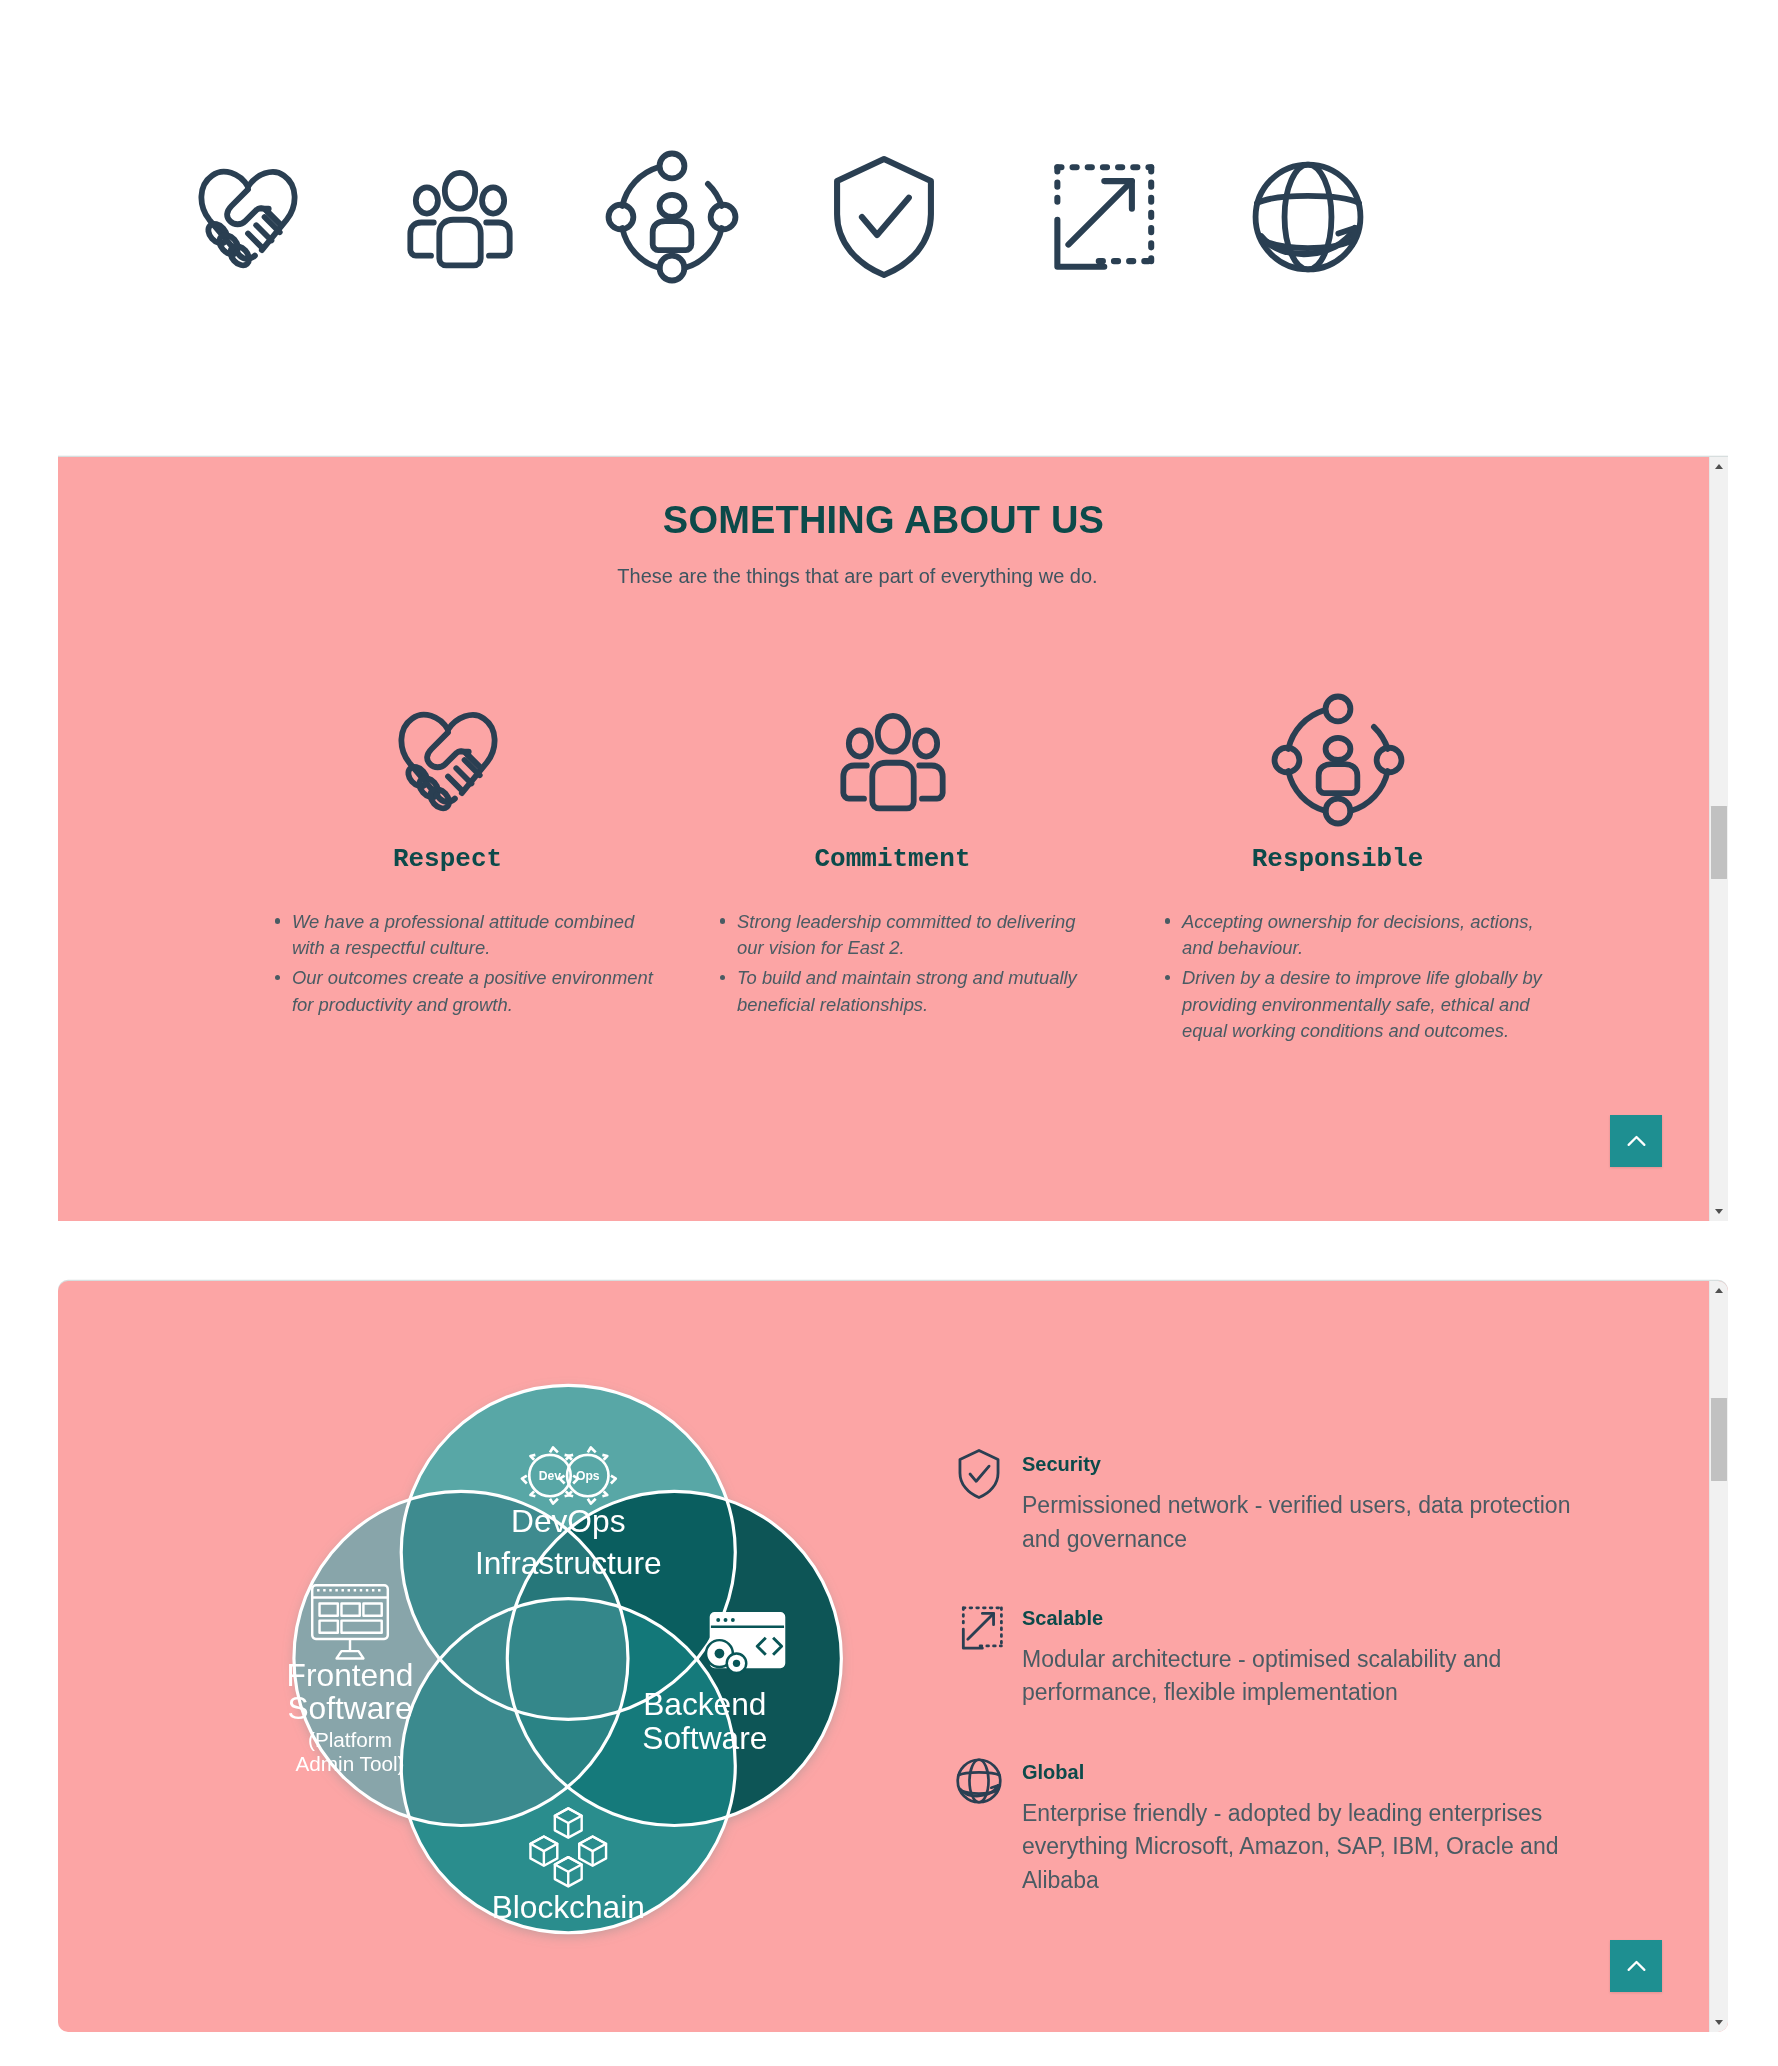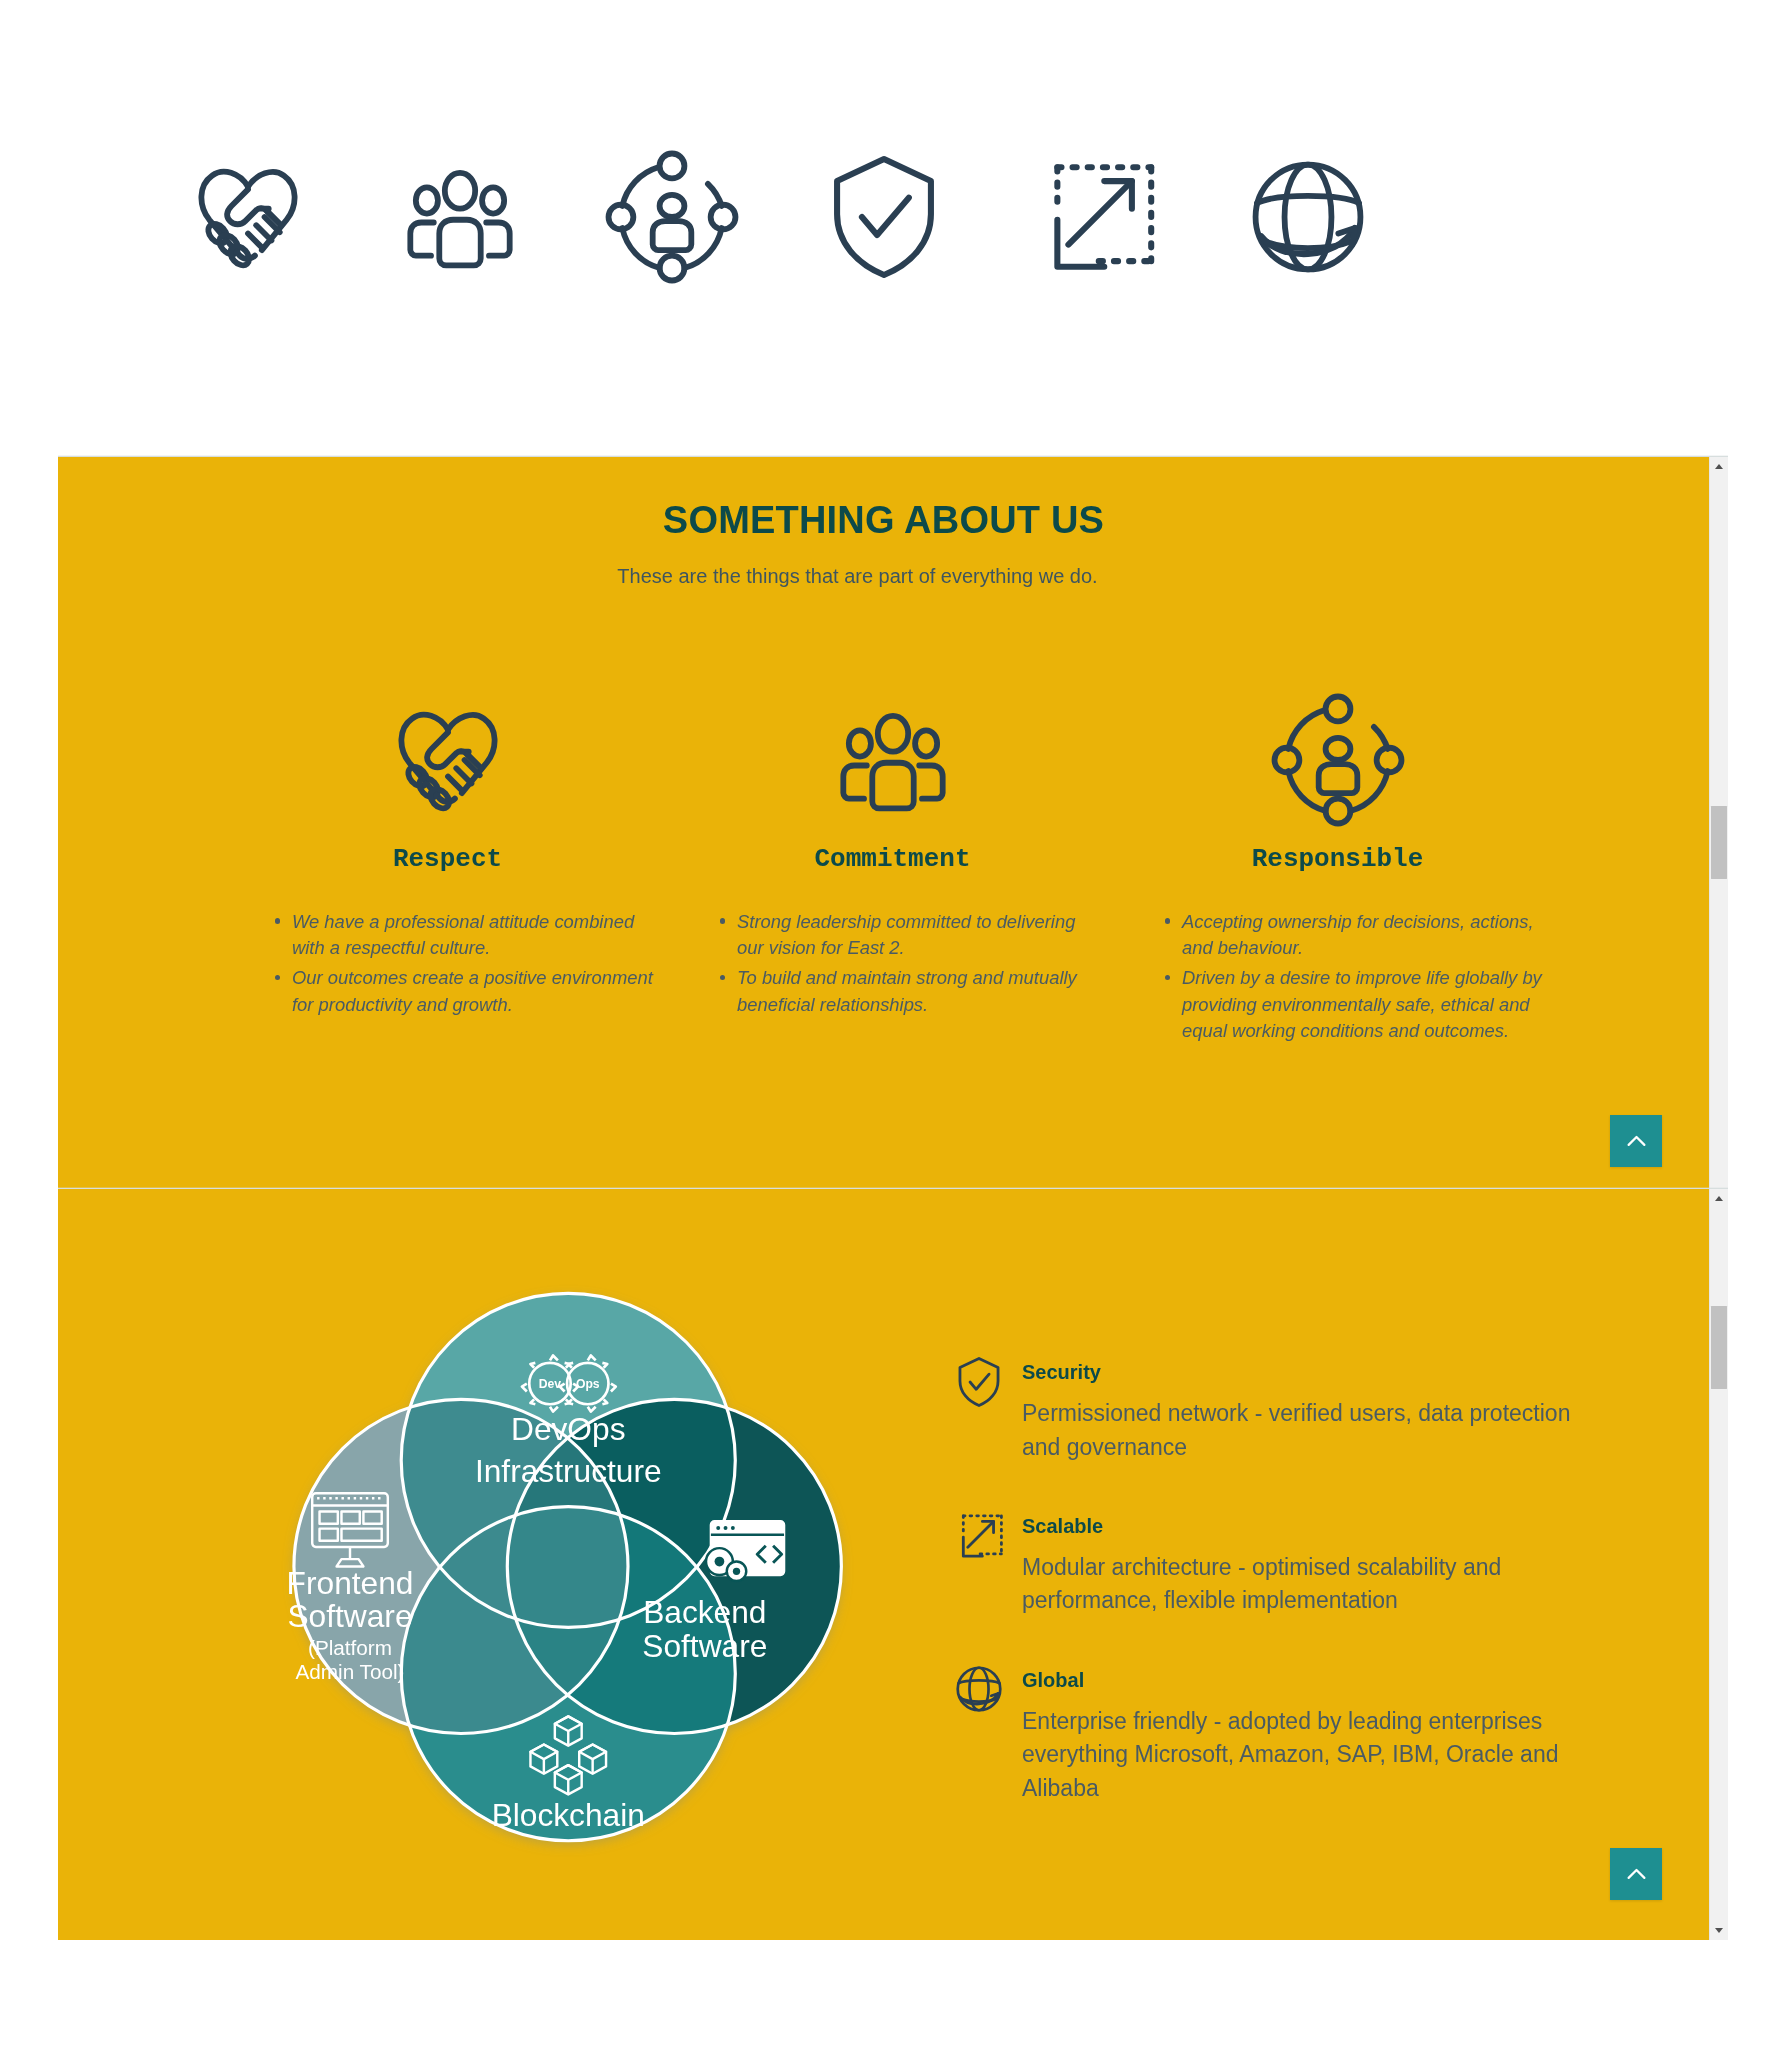--- a/index.html
+++ b/index.html
@@ -36,36 +36,37 @@
     display: flex;
     align-items: center;
     justify-content: center;
     flex: 0 0 auto;
   }
   .top-icon svg { width: 100%; height: 100%; display: block; }
 
   
   .panel {
     position: absolute;
-    background: #eab308;
+    background: #fca5a5;
     box-sizing: border-box;
     overflow: hidden;
     box-shadow: 0 -1.3px 0 0 #d7dede;
   }
   #panel-about {
     left: 58px;
     top: 457px;
     width: 1670px;
     height: 764px;
   }
   #panel-tech {
     left: 58px;
-    top: 1189px;
+    top: 1281px;
     width: 1670px;
     height: 751px;
+    border-radius: 10px;
   }
 
   
   .sbar {
     position: absolute;
     top: 0;
     right: 0;
     width: 18.4px;
     height: 100%;
     background: #f1f1f1;

